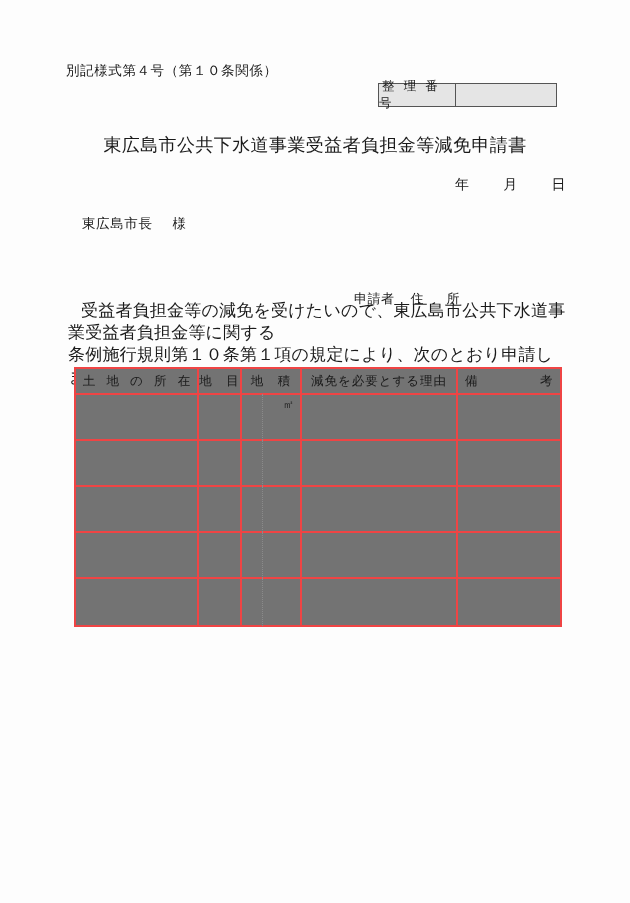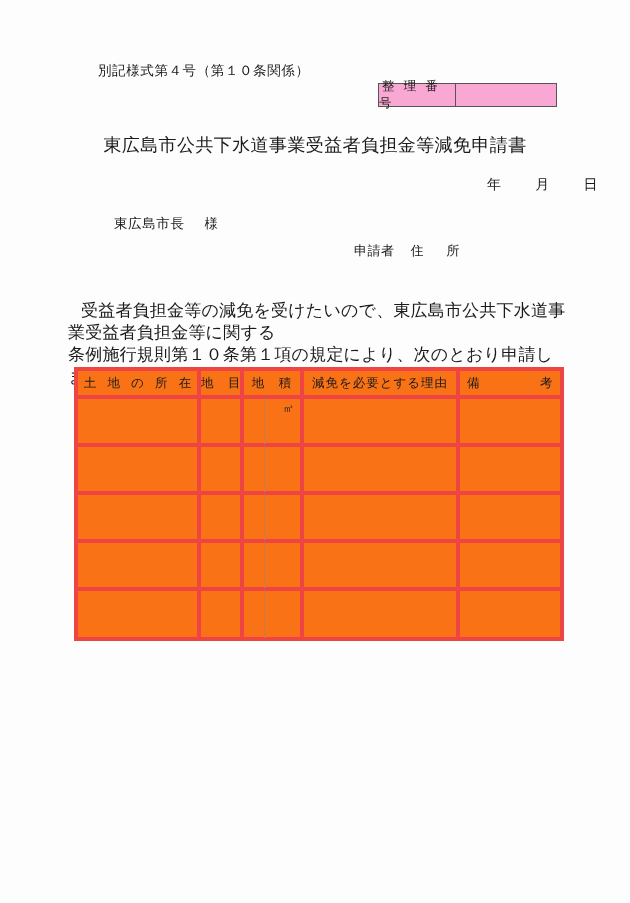--- a/index.html
+++ b/index.html
@@ -14,40 +14,40 @@
   #page {
     position: relative;
     width: 630px;
     height: 903px;
     background: #fdfdfd;
     overflow: hidden;
   }
 
   
   .abs { position: absolute; }
-  .nowrap { white-space: nowrap; margin-left: 32px; }
+  .nowrap { white-space: nowrap; }
   .jp { font-family: "Liberation Serif", "DejaVu Serif", serif; }
 
   
   #form-number {
     left: 66px;
     top: 62px;
     font-size: 13.5px;
     letter-spacing: 0.6px;
   }
 
   
   #ref-box {
     left: 378px;
     top: 83px;
     width: 179px;
     height: 24px;
     border: 1px solid #555;
     display: flex;
-    background: #f9a8d4;
+    background: #e5e5e5;
     box-sizing: border-box;
   }
   #ref-box .ref-label {
     width: 77px;
     border-right: 1px solid #555;
     display: flex;
     align-items: center;
     justify-content: center;
     font-size: 12.5px;
     letter-spacing: 3px;
@@ -95,21 +95,21 @@
 
   
   #applicant {
     left: 354px;
     top: 240px;
     font-size: 13px;
     line-height: 22px;
     letter-spacing: 0.5px;
   }
   #applicant .row { display: block; white-space: nowrap; }
-  #applicant .app-label { display: inline-block; }
+  #applicant .app-label { display: inline-block; margin-top: 48px; }
   #applicant .field-label {
     display: inline-block;
     margin-left: 14px;
     letter-spacing: 5px;
     text-indent: 2px;
     text-align: right;
   }
   #applicant .row-indent .field-label { margin-left: 55px; }
 
   
@@ -127,25 +127,25 @@
   
   #land-table {
     left: 74px;
     top: 367px;
     width: 486px;
     border-collapse: collapse;
     table-layout: fixed;
     background: #fff;
   }
   #land-table th, #land-table td {
-    border: 4px solid #ef4444;
+    border: 2px solid #ef4444;
     padding: 0;
     font-weight: normal;
     vertical-align: top;
-    background: #f97316;
+    background: #737373;
   }
   #land-table th {
     height: 24px;
     font-size: 12.5px;
     text-align: center;
     vertical-align: middle;
     white-space: nowrap;
   }
   .th-spread {
     display: block;

